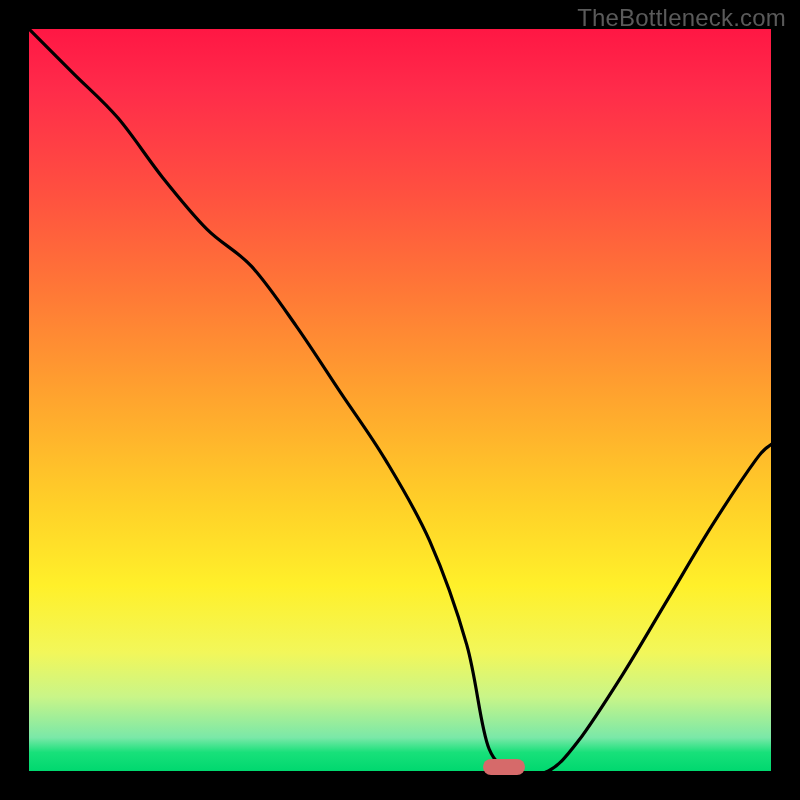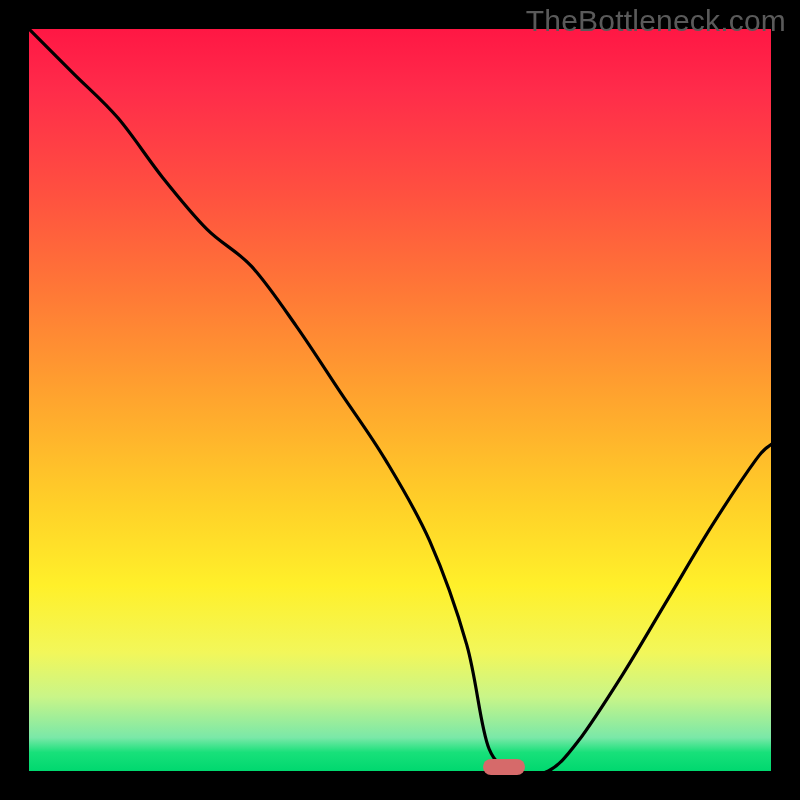--- a/index.html
+++ b/index.html
@@ -37,21 +37,21 @@
       #7ae8a8 95.5%,
       #18e07a 97.5%,
       #00d86f 100%
     );
   }
   .attribution {
     position: absolute;
     top: 4px;
     right: 14px;
     color: #5a5a5a;
-    font-size: 30px;
+    font-size: 24px;
     font-weight: 500;
     letter-spacing: 0.2px;
     font-family: Arial, Helvetica, sans-serif;
   }
   svg.overlay {
     position: absolute;
     left: 0;
     top: 0;
   }
   .marker {

